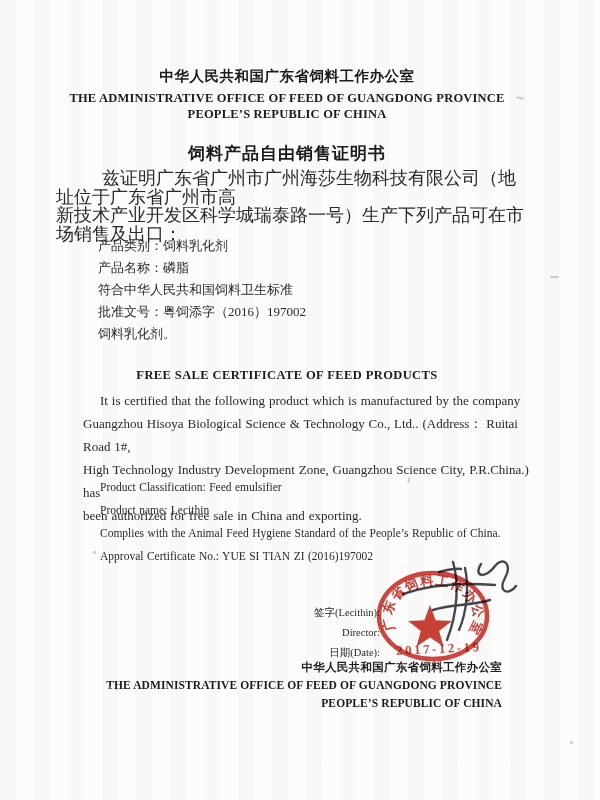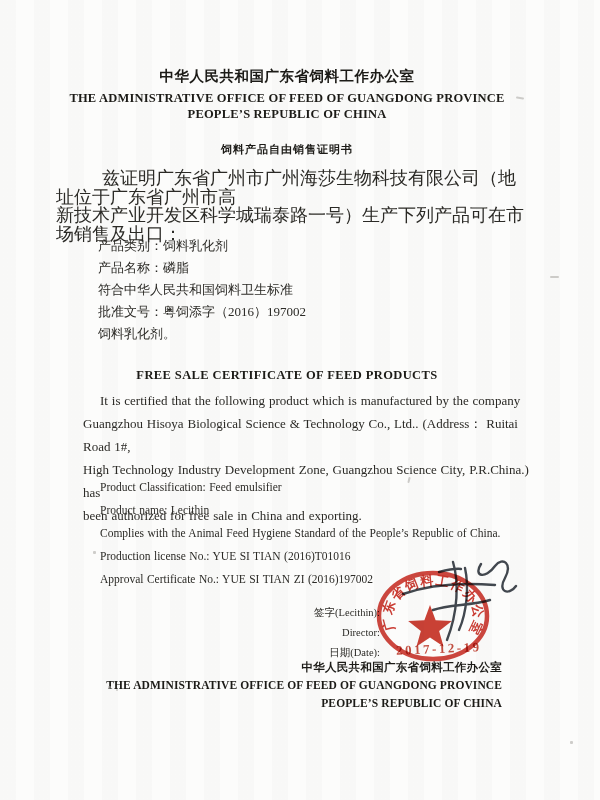--- a/index.html
+++ b/index.html
@@ -15,21 +15,21 @@
       #fcfcfb;
     color:#2b2a26;
   }
   .line{position:absolute;white-space:pre;}
   .center{left:0;width:574px;text-align:center;}
   .cn{font-family:Liberation Serif, serif;}
   .b{font-weight:bold;color:#1c1b17;}
   .header-cn{top:67px;font-size:14.5px;letter-spacing:.5px;}
   .header-en1{top:91px;font-size:12.5px;letter-spacing:.2px;}
   .header-en2{top:107px;font-size:12.5px;letter-spacing:.2px;}
-  .doc-title{top:142px;font-size:11px;letter-spacing:1px;}
+  .doc-title{top:142px;font-size:17px;letter-spacing:1px;}
   .cn-intro{
     position:absolute;left:56px;top:169px;width:472px;
     font-size:18px;line-height:18.5px;white-space:pre-line;text-indent:46px;
   }
   .cn-items{position:absolute;left:98px;top:202px;width:420px;font-size:13px;line-height:22px;margin-top:33px;}
   .en-heading{top:368px;font-size:12.5px;letter-spacing:.4px;}
   .en-intro{
     position:absolute;left:83px;top:389px;width:460px;
     font-size:13px;line-height:23px;white-space:pre-line;text-indent:17px;
     word-spacing:.6px;
@@ -74,21 +74,20 @@
 
   <div class="en-intro">It is certified that the following product which is manufactured by the company
 Guangzhou Hisoya Biological Science &amp; Technology Co., Ltd.. (Address： Ruitai Road 1#,
 High Technology Industry Development Zone, Guangzhou Science City, P.R.China.) has
 been authorized for free sale in China and exporting.</div>
 
   <div class="en-items">
     <div>Product Classification: Feed emulsifier</div>
     <div>Product name: Lecithin</div>
     <div>Complies with the Animal Feed Hygiene Standard of the People’s Republic of China.</div>
-    <div>Production license No.: YUE SI TIAN (2016)T01016</div>
     <div>Approval Certificate No.: YUE SI TIAN ZI (2016)197002</div>
   </div>
 
   <div class="sig-labels cn">
     <div>签字(Lecithin):</div>
     <div>Director:</div>
     <div>日期(Date):</div>
   </div>
 
   <div class="org-block cn">

